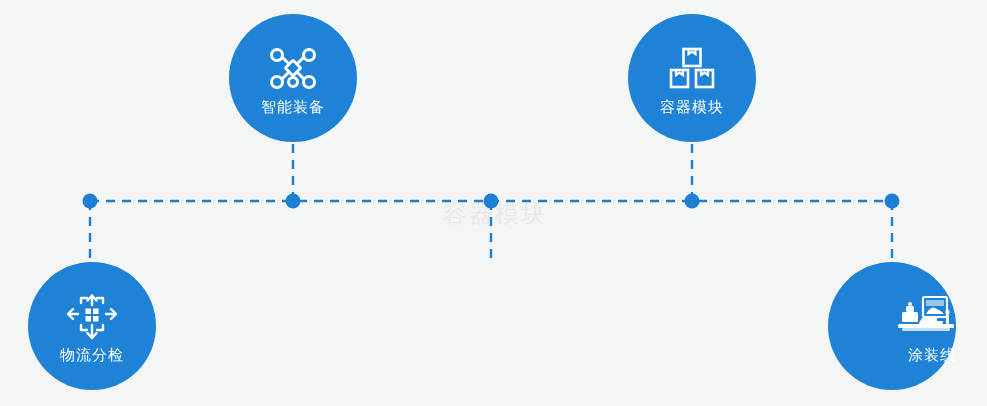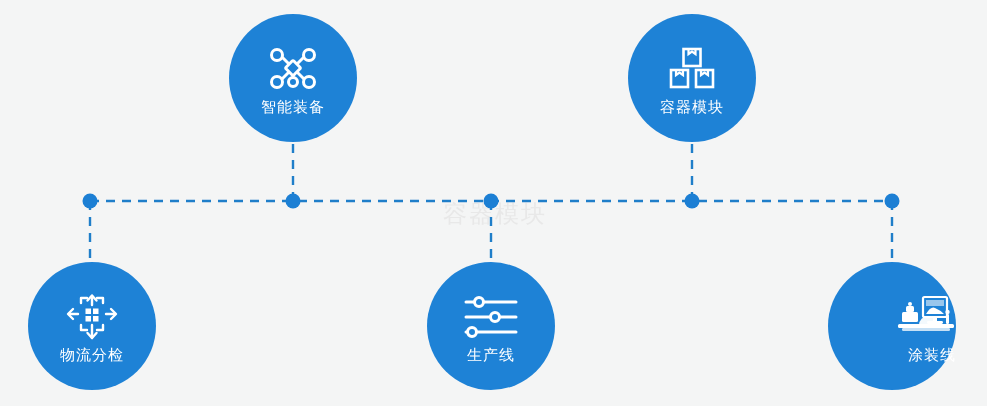--- a/index.html
+++ b/index.html
@@ -163,35 +163,20 @@
           <path d="M22.5 8.5 l4.5 -5 l4.5 5"></path>
 
           <path d="M27 33 v13"></path>
           <path d="M22.5 41 l4.5 5 l4.5 -5"></path>
         </g>
       </svg>
     </div>
     <div class="cap">物流分检</div>
   </div>
 
-  <div class="circle" style="left:491px; top:326px;">
-    <div class="ico">
-      <svg width="56" height="46" viewBox="0 0 56 46">
-        <g stroke="#ffffff" stroke-width="3" stroke-linecap="round" fill="none">
-          <line x1="3" y1="8" x2="53" y2="8"></line>
-          <line x1="3" y1="23" x2="53" y2="23"></line>
-          <line x1="3" y1="38" x2="53" y2="38"></line>
-          <circle cx="16" cy="8" r="4.5" fill="#1e82d6"></circle>
-          <circle cx="32" cy="23" r="4.5" fill="#1e82d6"></circle>
-          <circle cx="9" cy="38" r="4.5" fill="#1e82d6"></circle>
-        </g>
-      </svg>
-    </div>
-    <div class="cap">生产线</div>
-  </div>
 
   <div class="circle" style="left:892px; top:326px;align-items:flex-end;">
     <div class="ico">
       <svg width="60" height="46" viewBox="0 0 60 46">
         <g fill="#ffffff" stroke="none">
 
           <rect x="27" y="3" width="24" height="20" rx="1.5" fill="none" stroke="#ffffff" stroke-width="2.2"></rect>
           <rect x="30" y="6" width="18" height="6" opacity="0.55"></rect>
           <path d="M30 20 q5 -8 9 -6 q5 2 9 6 z"></path>
           <rect x="37" y="23" width="4" height="4"></rect>

